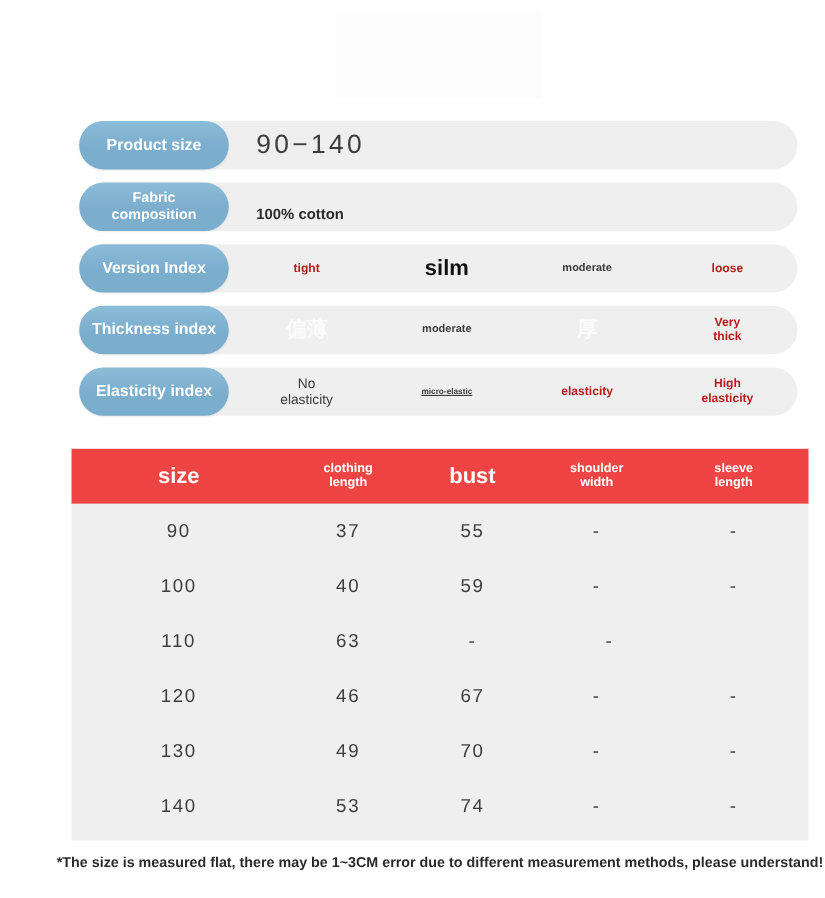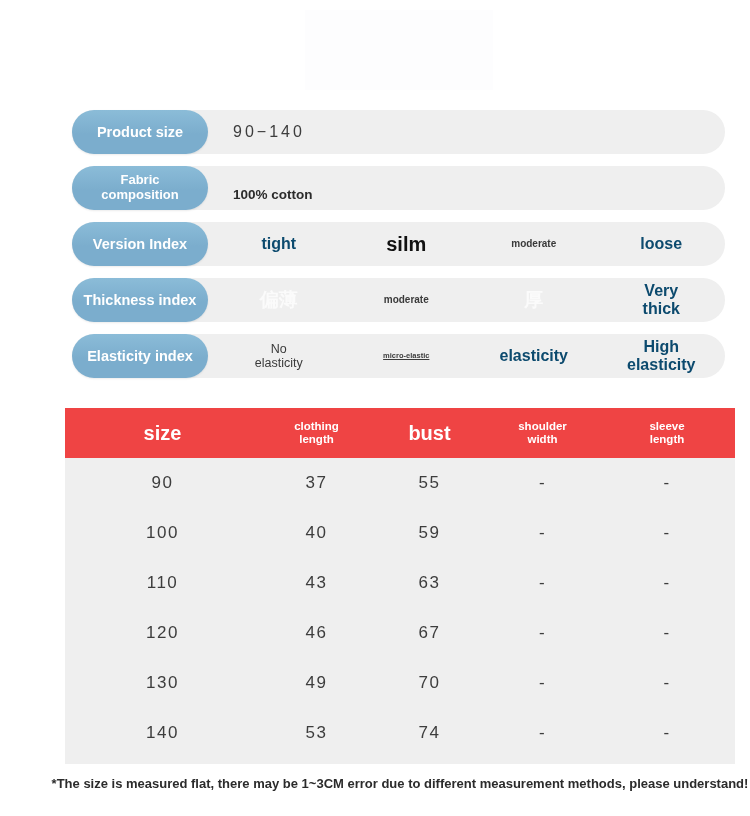--- a/index.html
+++ b/index.html
@@ -95,21 +95,21 @@
     font-weight: bold;
     color: #2b2b2b;
   }
   .attr-big {
     position: absolute;
     left: 18px;
     top: 0;
     height: 44px;
     display: flex;
     align-items: center;
-    font-size: 16px;
+    font-size: 24px;
     font-weight: 300;
     letter-spacing: 3px;
     color: #3d3d3d;
   }
 
   .scale {
     position: absolute;
     left: 0;
     top: 0;
     width: 510px;
@@ -119,21 +119,21 @@
   .scale-cell {
     flex: 1 1 0;
     height: 44px;
     display: flex;
     align-items: center;
     justify-content: center;
     text-align: center;
     line-height: 1.15;
   }
   
-  .lvl-normal { font-size: 16px; font-weight: bold; color: #0c4a6e; }
+  .lvl-normal { font-size: 11px; font-weight: bold; color: #b91c1c; }
   .lvl-strong { font-size: 20px;   font-weight: bold; color: #111111; }
   .lvl-small  { font-size: 10px;   font-weight: bold; color: #3a3a3a; }
   .lvl-xsmall { font-size: 7.5px;  font-weight: bold; color: #3a3a3a; text-decoration: underline; }
   .lvl-ghost  { font-size: 19px;   font-weight: bold; color: #fbfbfb; }
   .lvl-light  { font-size: 12.5px; font-weight: normal; color: #3a3a3a; }
 
   
   .size-table {
     position: absolute;
     left: 40px;
@@ -311,21 +311,20 @@
         </div>
         <div class="table-row">
           <div class="cell c0">100</div>
           <div class="cell c1">40</div>
           <div class="cell c2">59</div>
           <div class="cell c3">-</div>
           <div class="cell c4">-</div>
         </div>
         <div class="table-row">
           <div class="cell c0">110</div>
-          <div class="cell c1">43</div>
           <div class="cell c2">63</div>
           <div class="cell c3">-</div>
           <div class="cell c4">-</div>
         </div>
         <div class="table-row">
           <div class="cell c0">120</div>
           <div class="cell c1">46</div>
           <div class="cell c2">67</div>
           <div class="cell c3">-</div>
           <div class="cell c4">-</div>

